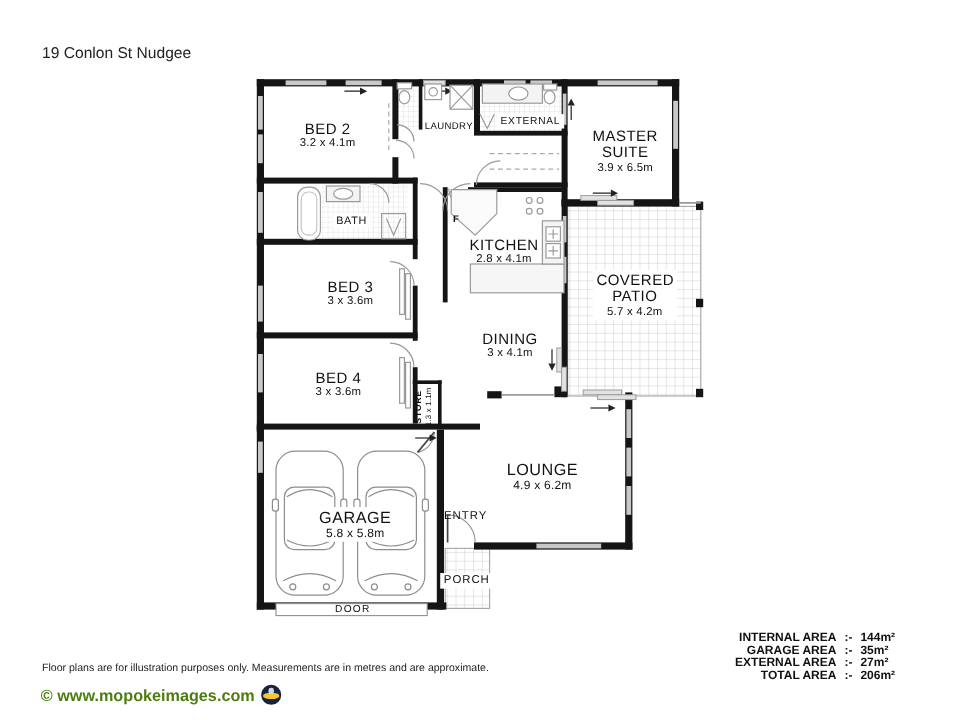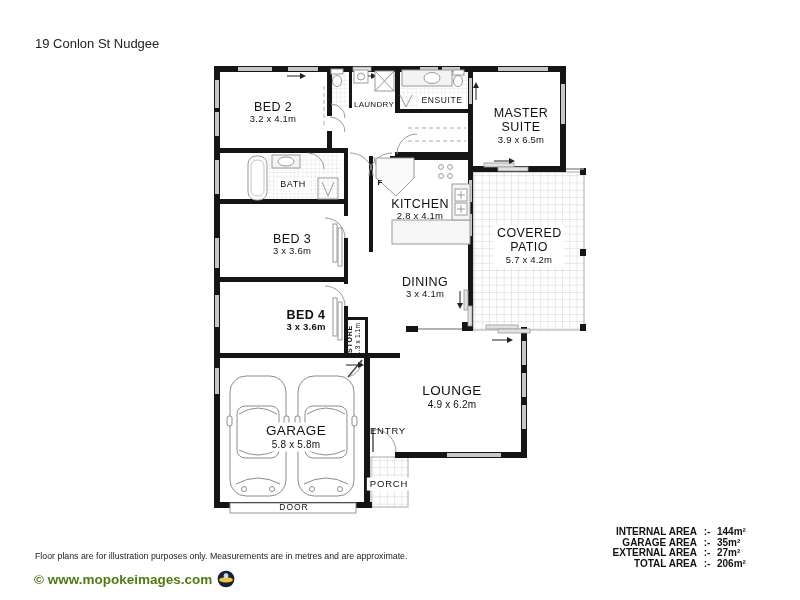--- a/index.html
+++ b/index.html
@@ -250,21 +250,21 @@
     </svg>
 
     <div class="room-label" style="left:63px;top:55px;">
       <div class="room-name">BED 2</div>
       <div class="room-dims">3.2 x 4.1m</div>
     </div>
     <div class="room-label xs" style="left:164px;top:47px;">
       <div class="room-name">LAUNDRY</div>
     </div>
     <div class="room-label sm boxed" style="left:232px;top:43px;">
-      <div class="room-name">ENSUITE</div>
+      <div class="room-name">EXTERNAL</div>
     </div>
     <div class="room-label" style="left:311px;top:68px;">
       <div class="room-name wrap w64">MASTER SUITE</div>
       <div class="room-dims">3.9 x 6.5m</div>
     </div>
     <div class="room-label sm boxed" style="left:83px;top:126px;">
       <div class="room-name" style="font-size:9px;">BATH</div>
     </div>
     <div class="room-label" style="left:210px;top:152px;">
       <div class="room-name">KITCHEN</div>
@@ -276,21 +276,21 @@
       <div class="room-dims">5.7 x 4.2m</div>
     </div>
     <div class="room-label" style="left:82px;top:187px;">
       <div class="room-name">BED 3</div>
       <div class="room-dims">3 x 3.6m</div>
     </div>
     <div class="room-label" style="left:215px;top:230px;">
       <div class="room-name">DINING</div>
       <div class="room-dims">3 x 4.1m</div>
     </div>
-    <div class="room-label" style="left:96px;top:263px;font-weight:bold;">
+    <div class="room-label" style="left:72px;top:263px;">
       <div class="room-name">BED 4</div>
       <div class="room-dims">3 x 3.6m</div>
     </div>
     <div class="room-label store-label" style="left:144px;top:281px;">
       <div class="room-name">STORE</div>
       <div class="room-dims">1.3 x 1.1m</div>
     </div>
     <div class="room-label lg boxed" style="left:86px;top:379px;">
       <div class="room-name">GARAGE</div>
       <div class="room-dims">5.8 x 5.8m</div>

